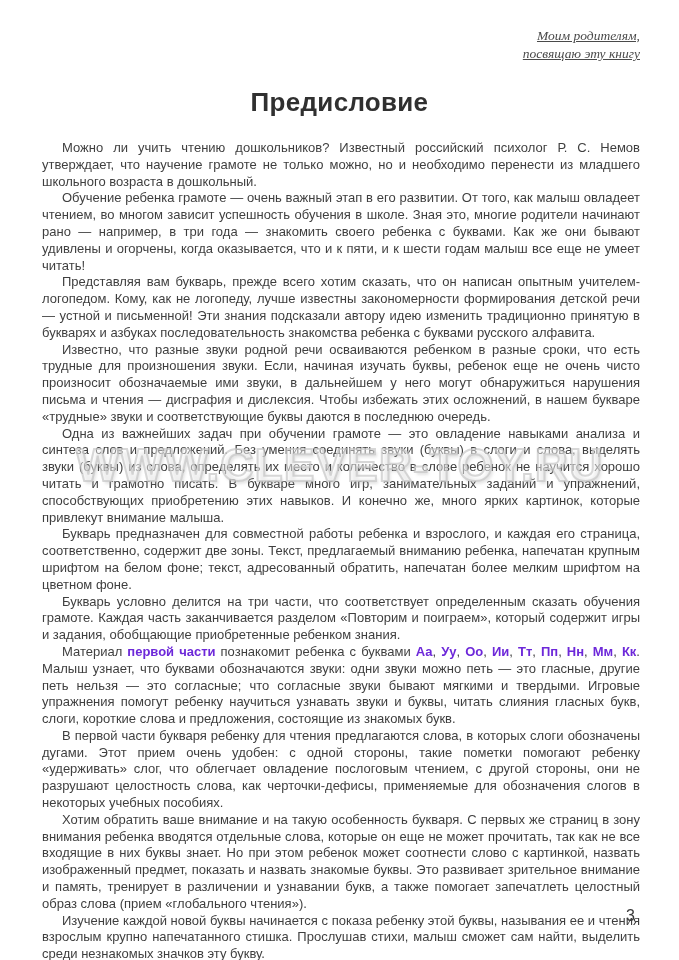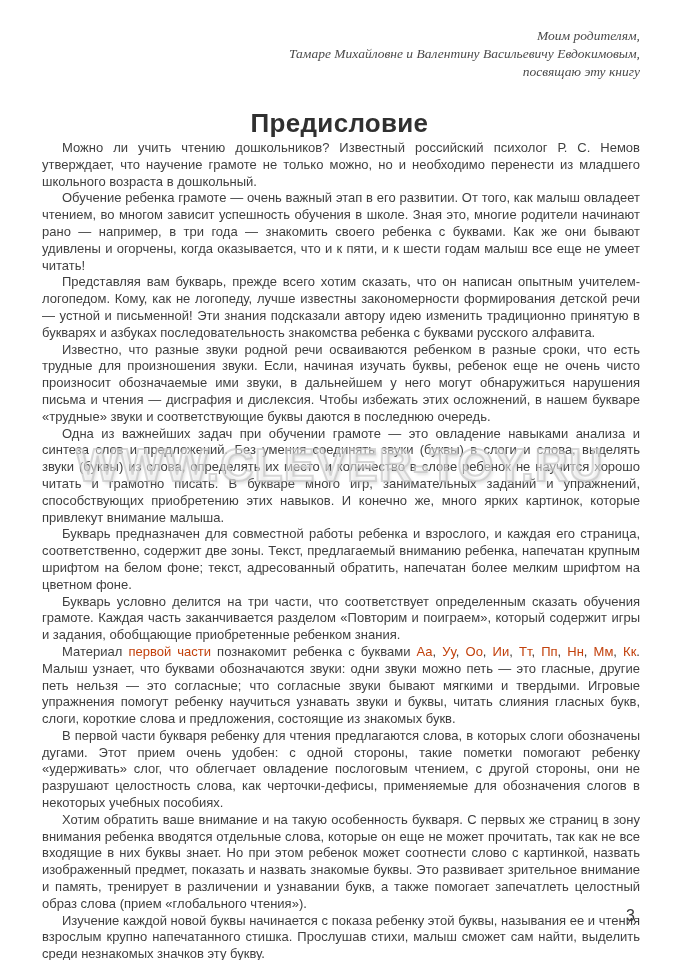--- a/index.html
+++ b/index.html
@@ -18,24 +18,25 @@
   .dedication {
     position: absolute;
     top: 27px;
     right: 39px;
     text-align: right;
     font-family: "Liberation Serif", serif;
     font-style: italic;
     font-size: 13.5px;
     line-height: 18px;
     color: #4a4a4a;
+    text-decoration: underline;
   }
   .page-title {
     position: absolute;
-    top: 108px;
+    top: 87px;
     left: 0;
     width: 100%;
     margin: 0;
     text-align: center;
     font-size: 26px;
     font-weight: bold;
     color: #303030;
     letter-spacing: 0.3px;
   }
   .body-text {
@@ -46,22 +47,22 @@
     font-size: 13px;
     line-height: 16.8px;
     color: #3f3f3f;
     text-align: justify;
   }
   .body-text p {
     margin: 0;
     text-indent: 20px;
   }
   .body-text b {
-    font-weight: normal;
-    color: #c2410c;
+    font-weight: bold;
+    color: #6d28d9;
   }
   .watermark {
     position: absolute;
     top: 438px;
     left: 0;
     width: 100%;
     text-align: center;
     white-space: nowrap;
     font-size: 46px;
     font-weight: bold;
@@ -79,21 +80,20 @@
     color: #3a3a3a;
   }
 </style>
 </head>
 <body>
 
 <div class="page">
 
   <div class="dedication">
     <div>Моим родителям,</div>
-    <div>Тамаре Михайловне и Валентину Васильевичу Евдокимовым,</div>
     <div>посвящаю эту книгу</div>
   </div>
 
   <h1 class="page-title">Предисловие</h1>
 
   <div class="body-text">
       <p><span>Можно ли учить чтению дошкольников? Известный российский психолог Р. С. Немов утверждает, что научение грамоте не только можно, но и необходимо перенести из младшего школьного возраста в дошкольный.</span></p>
       <p><span>Обучение ребенка грамоте — очень важный этап в его развитии. От того, как малыш овладеет чтением, во многом зависит успешность обучения в школе. Зная это, многие родители начинают рано — например, в три года — знакомить своего ребенка с буквами. Как же они бывают удивлены и огорчены, когда оказывается, что и к пяти, и к шести годам малыш все еще не умеет читать!</span></p>
       <p><span>Представляя вам букварь, прежде всего хотим сказать, что он написан опытным учителем-логопедом. Кому, как не логопеду, лучше известны закономерности формирования детской речи — устной и письменной! Эти знания подсказали автору идею изменить традиционно принятую в букварях и азбуках последовательность знакомства ребенка с буквами русского алфавита.</span></p>
       <p><span>Известно, что разные звуки родной речи осваиваются ребенком в разные сроки, что есть трудные для произношения звуки. Если, начиная изучать буквы, ребенок еще не очень чисто произносит обозначаемые ими звуки, в дальнейшем у него могут обнаружиться нарушения письма и чтения — дисграфия и дислексия. Чтобы избежать этих осложнений, в нашем букваре «трудные» звуки и соответствующие буквы даются в последнюю очередь.</span></p>

